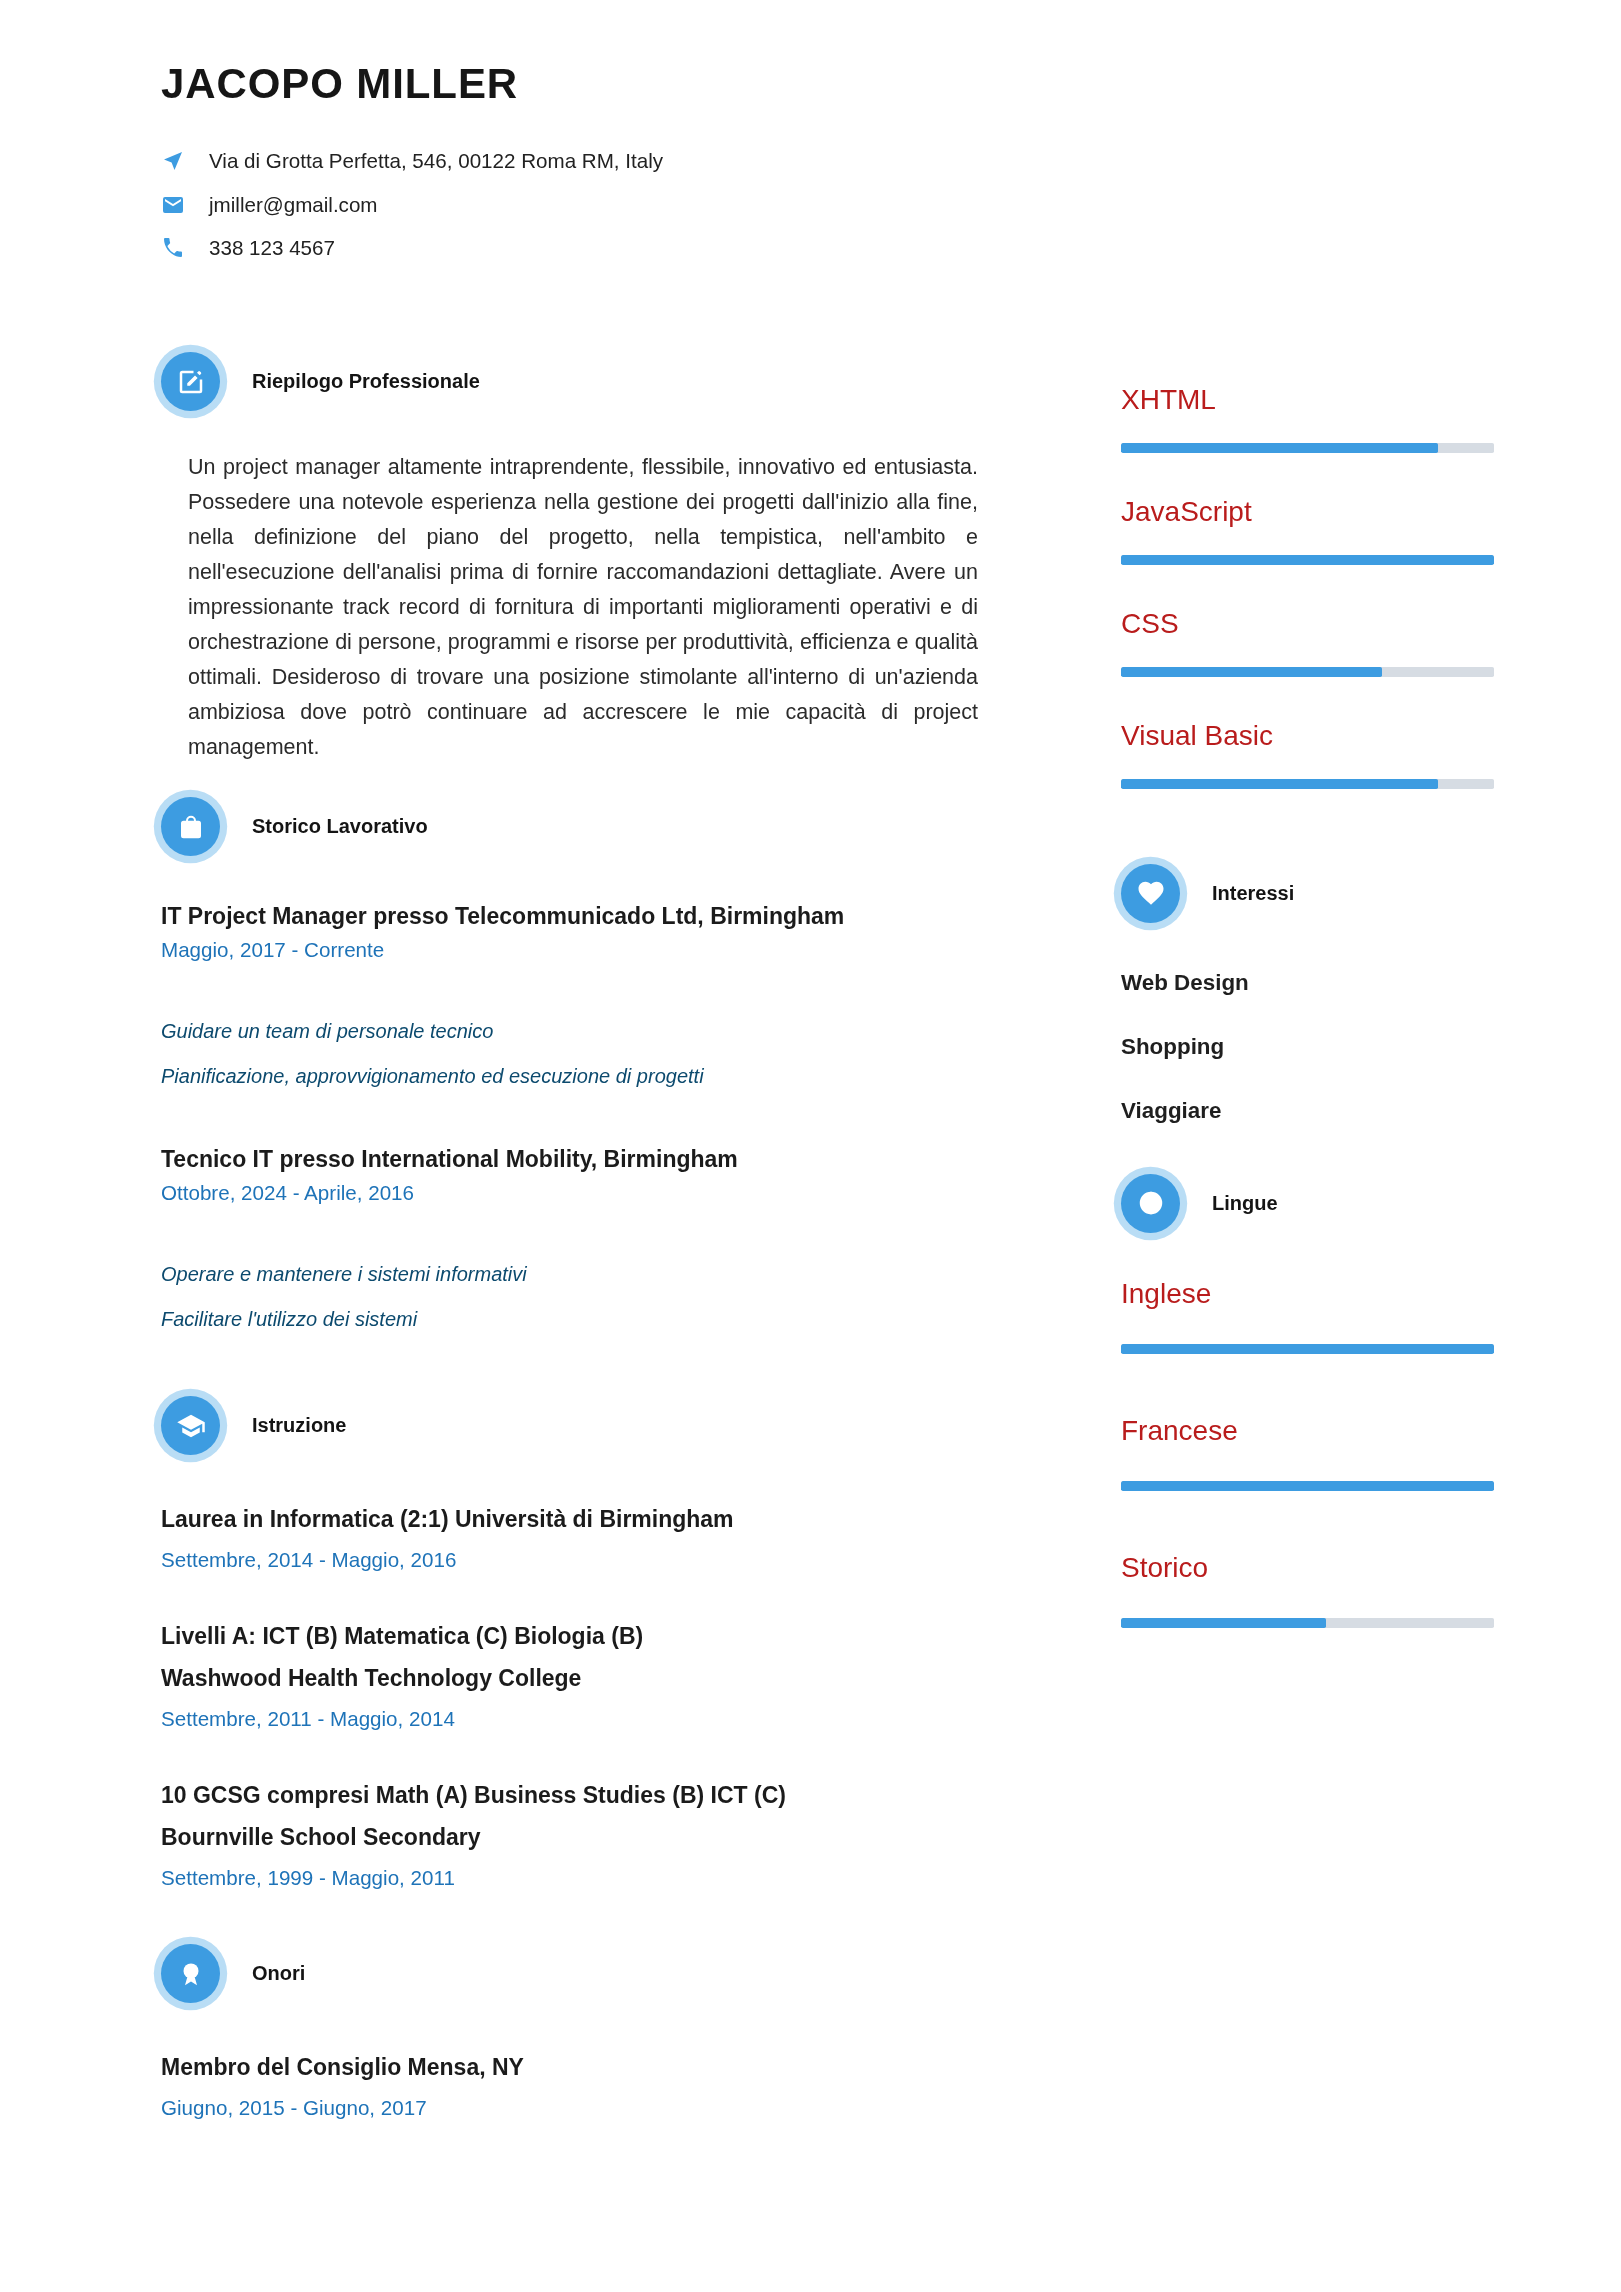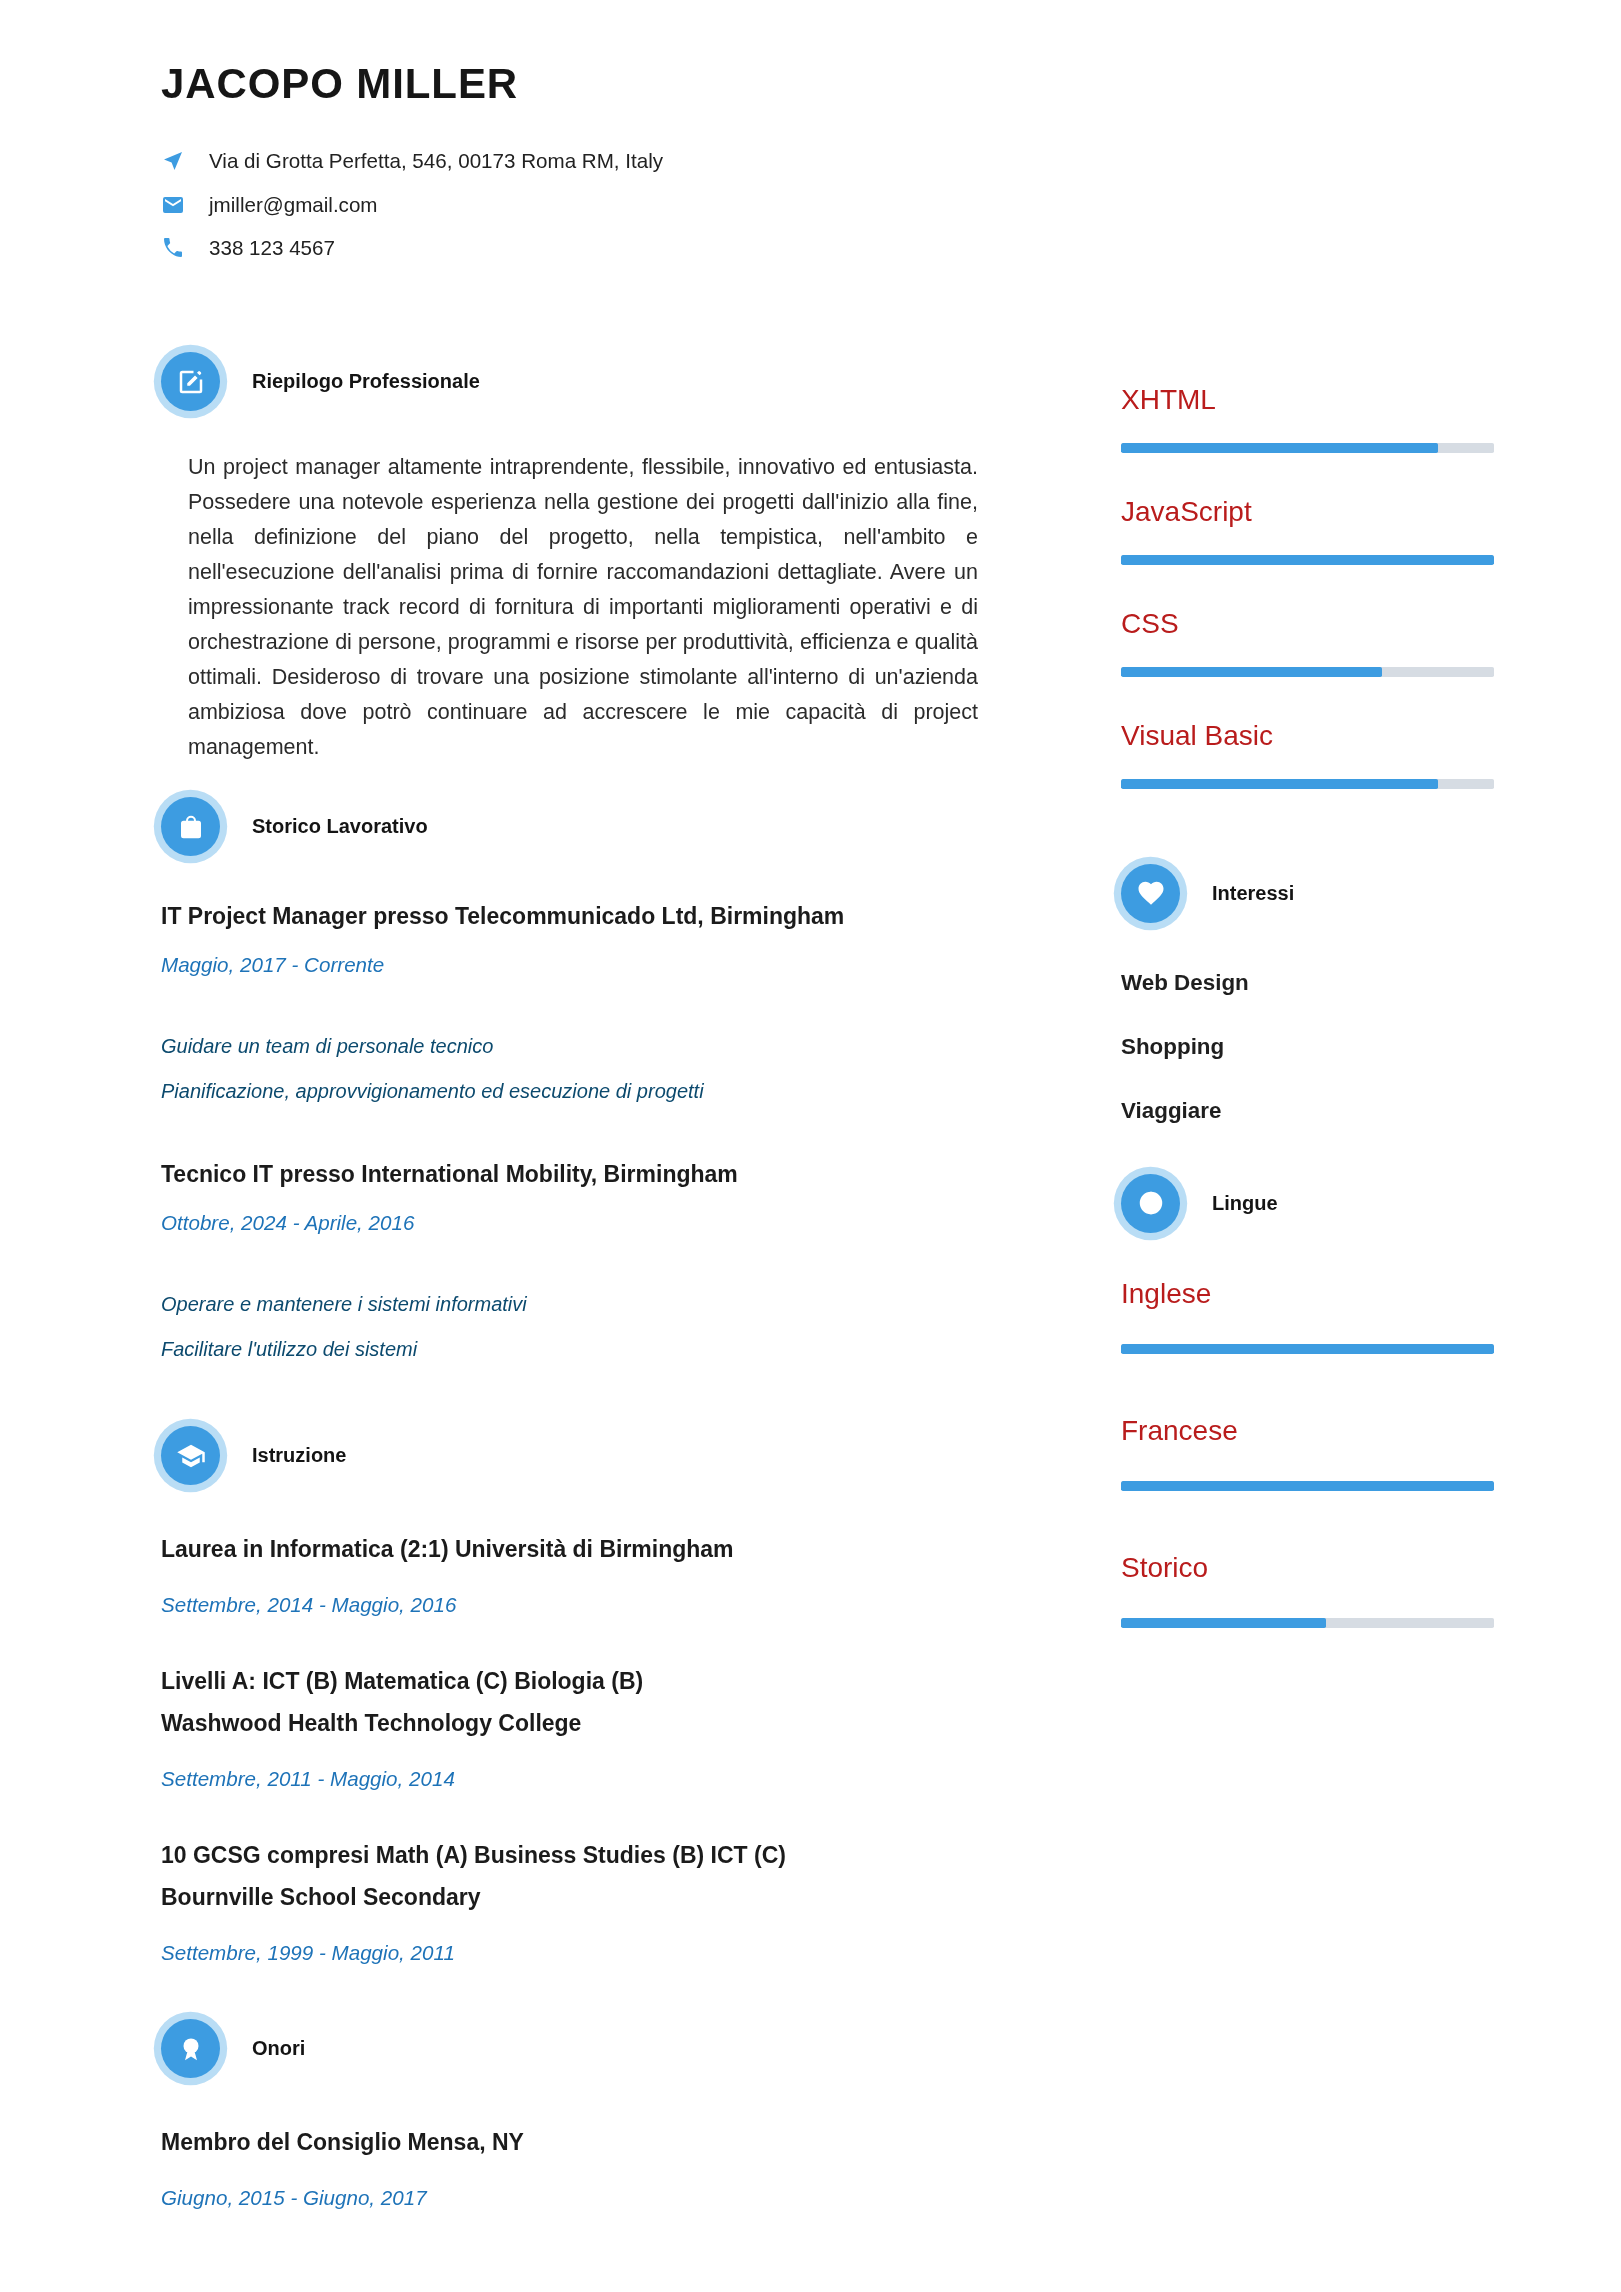--- a/index.html
+++ b/index.html
@@ -20,21 +20,21 @@
   .sec-icon{width:59px;height:59px;border-radius:50%;background:#3d9ce1;box-shadow:0 0 0 7.2px #b9ddf5;
             display:flex;align-items:center;justify-content:center;flex:0 0 59px;}
   .sec-icon svg{width:30px;height:30px;fill:#ffffff;display:block;}
   .sec-title{font-size:20px;font-weight:700;color:#141414;margin-left:32px;}
 
   .summary-text{margin-top:39px;font-size:21.5px;line-height:35px;text-align:justify;color:#2b2b2b;margin-left:27px;}
 
   .section-work{margin-top:32px;}
   .job{margin-top:47px;}
   .job-title{font-size:23px;font-weight:700;color:#1b1b1b;}
-  .job-dates,.entry-dates{margin-top:23px;font-size:20.6px;color:#1e73b8;font-style:italic;}
+  .job-dates,.entry-dates{margin-top:8px;font-size:20.6px;color:#1e73b8;}
   .job-lines{margin-top:47px;font-size:20px;color:#0c4a6e;font-style:italic;}
   .job-lines div{line-height:45px;}
 
   .section-edu{margin-top:54px;}
   .entry{margin-top:43px;}
   .entry-title{font-size:23px;font-weight:700;color:#1b1b1b;}
   .entry-title div{line-height:42px;}
 
   .section-honors{margin-top:54px;}
 
@@ -61,21 +61,21 @@
 
   <div>
     <div class="name">JACOPO MILLER</div>
     <div class="contacts">
       <div class="contact-row">
         <span class="contact-icon">
           <svg viewBox="0 0 24 24">
               <path d="M21 3L3 10.5l7.6 2.9L13.5 21 21 3z"></path>
             </svg>
         </span>
-        <span>Via di Grotta Perfetta, 546, 00173 Roma RM, Italy</span>
+        <span>Via di Grotta Perfetta, 546, 00122 Roma RM, Italy</span>
       </div>
       <div class="contact-row">
         <span class="contact-icon">
           <svg viewBox="0 0 24 24">
               <path d="M20 4H4a2 2 0 0 0-2 2v12a2 2 0 0 0 2 2h16a2 2 0 0 0 2-2V6a2 2 0 0 0-2-2zm0 4.2-8 5-8-5V6l8 5 8-5v2.2z"></path>
             </svg>
         </span>
         <span>jmiller@gmail.com</span>
       </div>
       <div class="contact-row">

